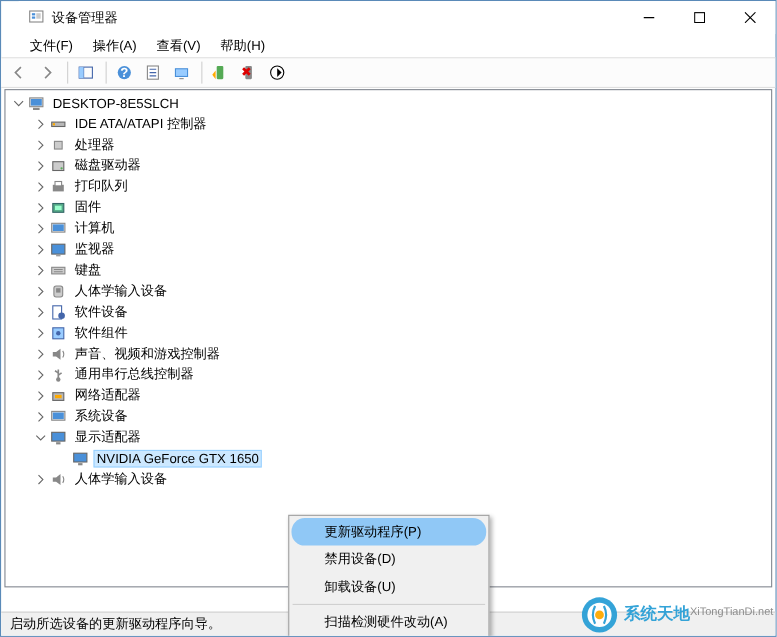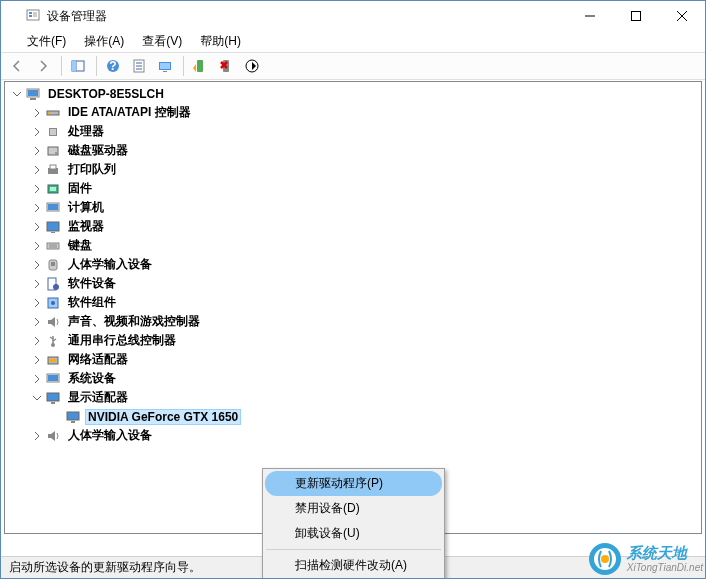--- a/index.html
+++ b/index.html
@@ -12,31 +12,31 @@
 .menubar { height: 21px; display: flex; align-items: center; padding-left: 8px; gap: 2px; margin-left: 10px; }
 .menu-item { padding: 2px 8px; }
 .toolbar { height: 28px; border-top: 1px solid #e0e0e0; border-bottom: 1px solid #e0e0e0; display: flex; align-items: center; padding: 0 4px; gap: 0; background: #fcfcfc; }
 .tool-btn { width: 24px; height: 24px; display: inline-flex; align-items: center; justify-content: center; margin-right: 2px; }
 .tool-sep { width: 1px; height: 20px; background: #d0d0d0; margin: 0 4px; }
 .tree-area { position: absolute; top: 80px; left: 3px; right: 3px; bottom: 44px; border: 1px solid #828790; background: #fff; overflow: auto; padding-top: 2px; }
 .tree-node { display: flex; align-items: center; height: 19px; white-space: nowrap; }
 .expander { width: 16px; height: 16px; display: inline-flex; align-items: center; justify-content: center; cursor: pointer; flex-shrink: 0; }
 .expander svg { width: 10px; height: 10px; }
 .node-icon { width: 16px; height: 16px; margin-right: 4px; display: inline-flex; align-items: center; justify-content: center; flex-shrink: 0; }
-.node-label { padding: 1px 3px; font-weight: bold; }
+.node-label { padding: 1px 3px; }
 .node-label.selected { background: #cce8ff; border: 1px solid #99d1ff; padding: 0 2px; }
 .indent { display: inline-block; flex-shrink: 0; }
 .context-menu { position: absolute; background: #f0f0f0; border: 1px solid #a0a0a0; box-shadow: 2px 2px 4px rgba(0,0,0,0.3); padding: 2px; z-index: 100; width: 183px; }
 .ctx-item { padding: 4px 32px 4px 30px; border-radius: 12px; }
 .ctx-item.highlighted { background: #90c8f6; }
 .ctx-sep { height: 1px; background: #d0d0d0; margin: 3px 1px; }
 .statusbar { position: absolute; bottom: 0; left: 0; right: 0; height: 22px; padding: 3px 8px; background: #f0f0f0; border-top: 1px solid #d0d0d0; display: flex; align-items: center; }
 .watermark { position: absolute; right: 2px; bottom: 1px; display: flex; align-items: center; gap: 4px; opacity: 0.95; z-index: 200; }
 .watermark-icon { width: 36px; height: 36px; }
-.watermark-text { display: flex; flex-direction: column; line-height: 1.1; font-style: italic; }
+.watermark-text { display: flex; flex-direction: row; line-height: 1.1; }
 .watermark-text .cn { color: #2a9fd6; font-weight: bold; font-size: 15px; }
 .watermark-text .en { color: #888; font-size: 10px; }
 </style>
 </head>
 <body>
 
 <div class="titlebar">
   <span class="titlebar-icon">
     <svg viewBox="0 0 16 16">
         <rect x="2" y="2" width="12" height="10" fill="#fff" stroke="#888"></rect>

